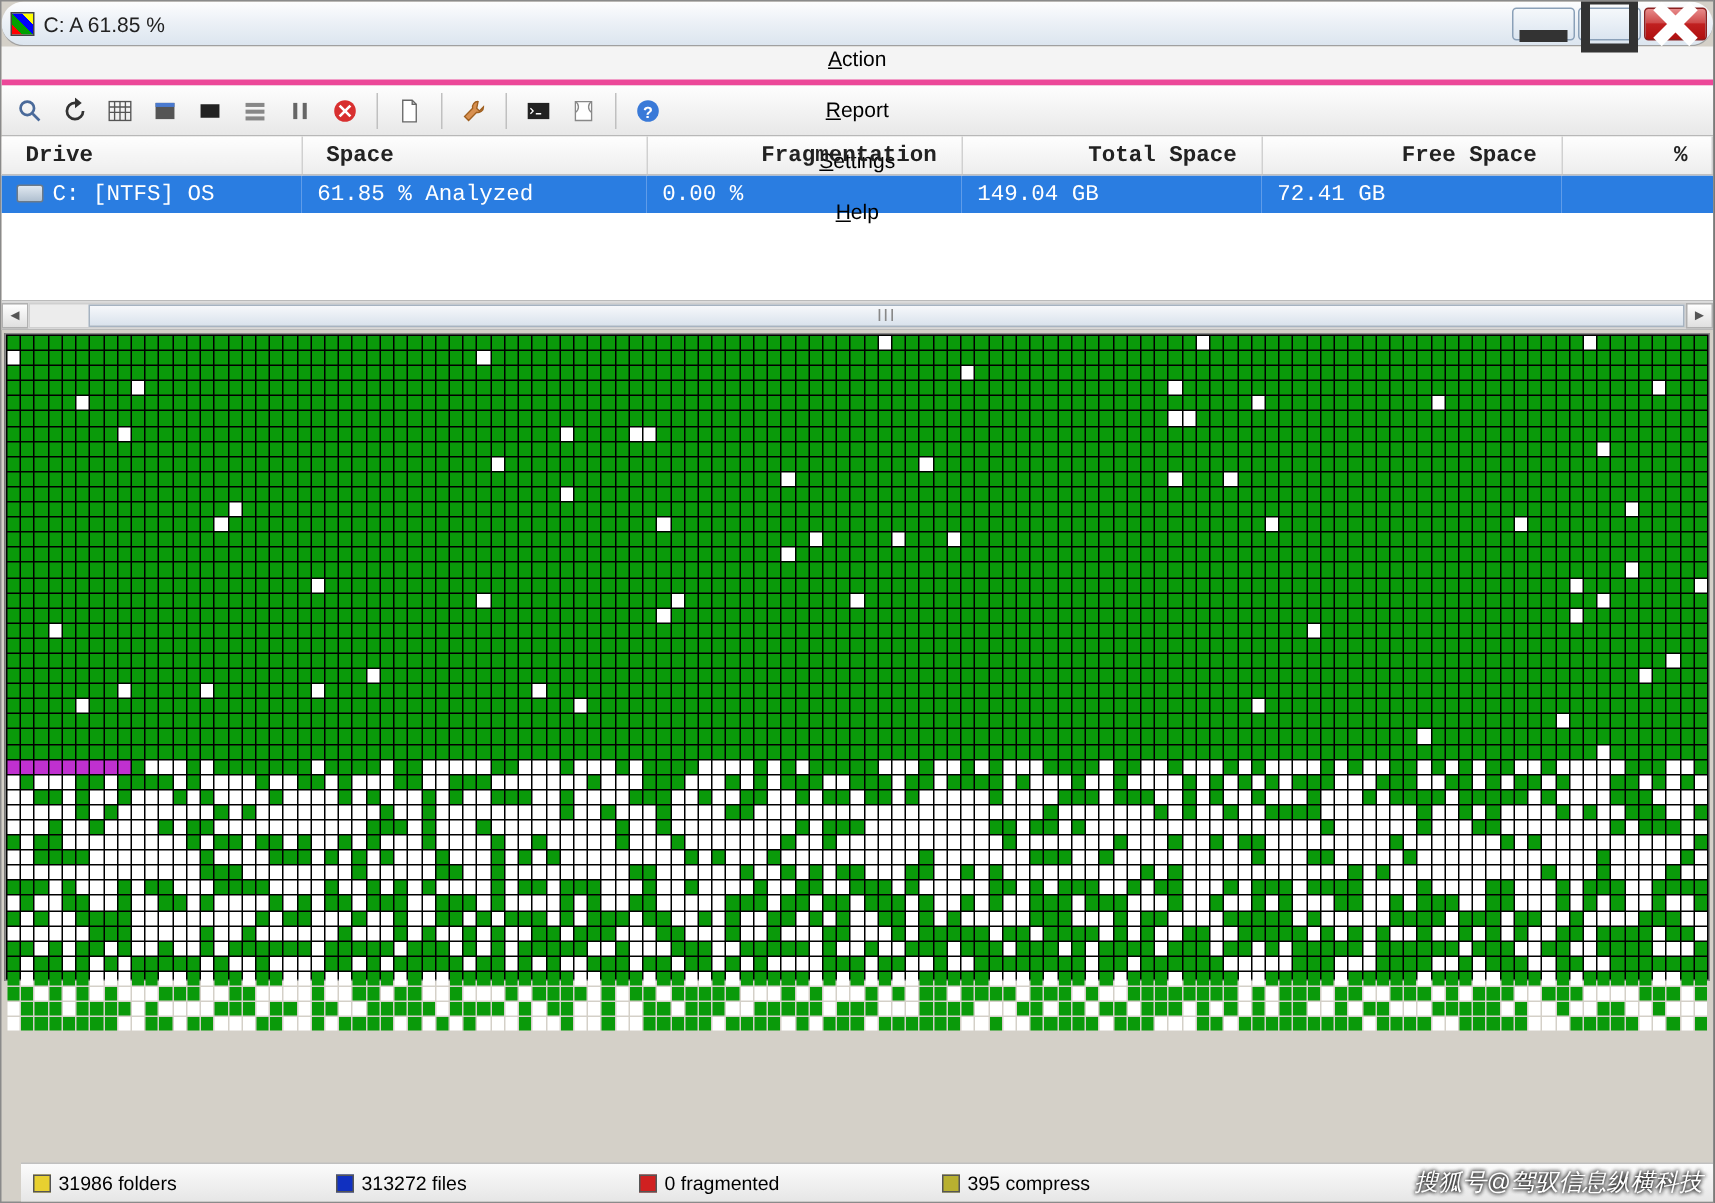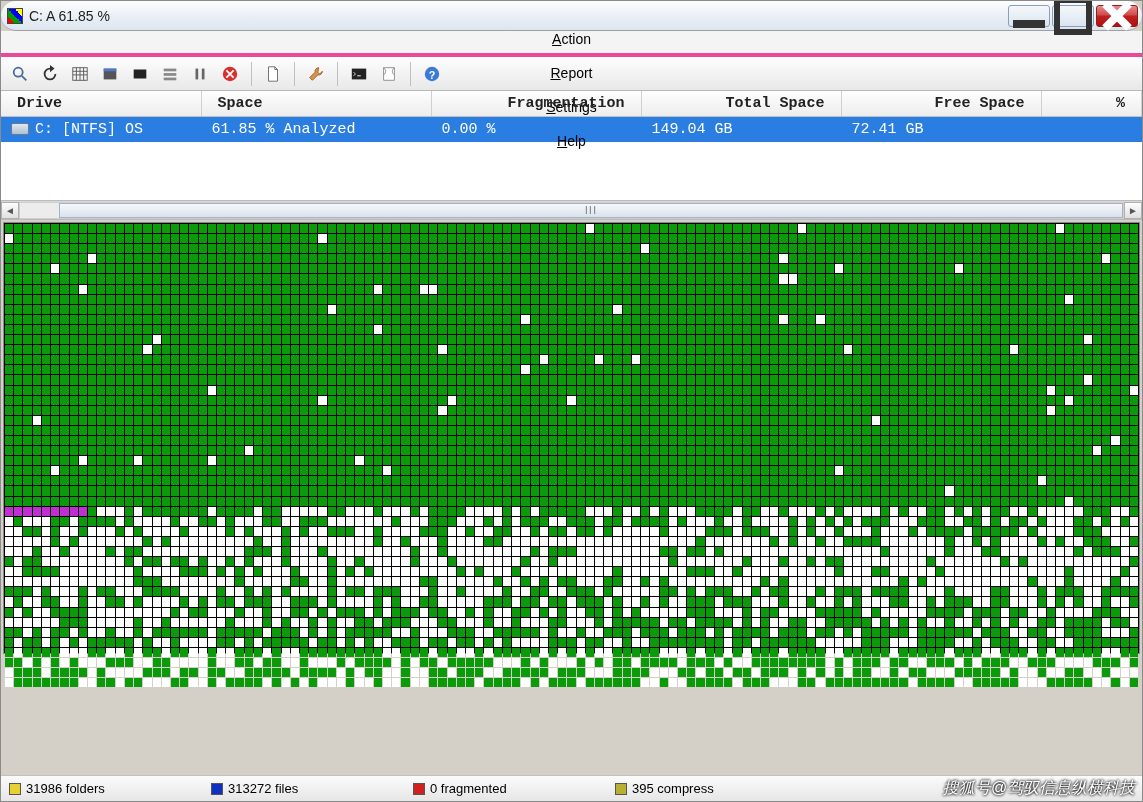--- a/index.html
+++ b/index.html
@@ -97,21 +97,21 @@
   display: grid;
   grid-template-columns: repeat(123, 1fr);
   grid-auto-rows: 9.1px;
   gap: 1px;
   padding: 1px;
 }
 .clustermap div { background:#0a9a0a; }
 .clustermap .e { background:#fff; }
 .clustermap .p { background:#c030d0; }
 .statusbar {
-  position: absolute; bottom: 1px; left:1px; right:1px;
+  position: absolute; bottom: 1px; left:14px; right:1px;
   height: 26px;
   background: linear-gradient(to bottom,#fbfbfb,#e6e6e6);
   border-top: 1px solid #c0c0c0;
   display:flex; align-items:center;
   padding: 0 8px; gap: 12px;
 }
 .statusbar .sw { width:12px;height:12px;border:1px solid #555;margin-right:5px;display:inline-block;vertical-align:middle;}
 .statusbar .seg { display:flex; align-items:center; min-width: 190px;}
 .watermark {
   position:absolute; right:8px; bottom:3px;

